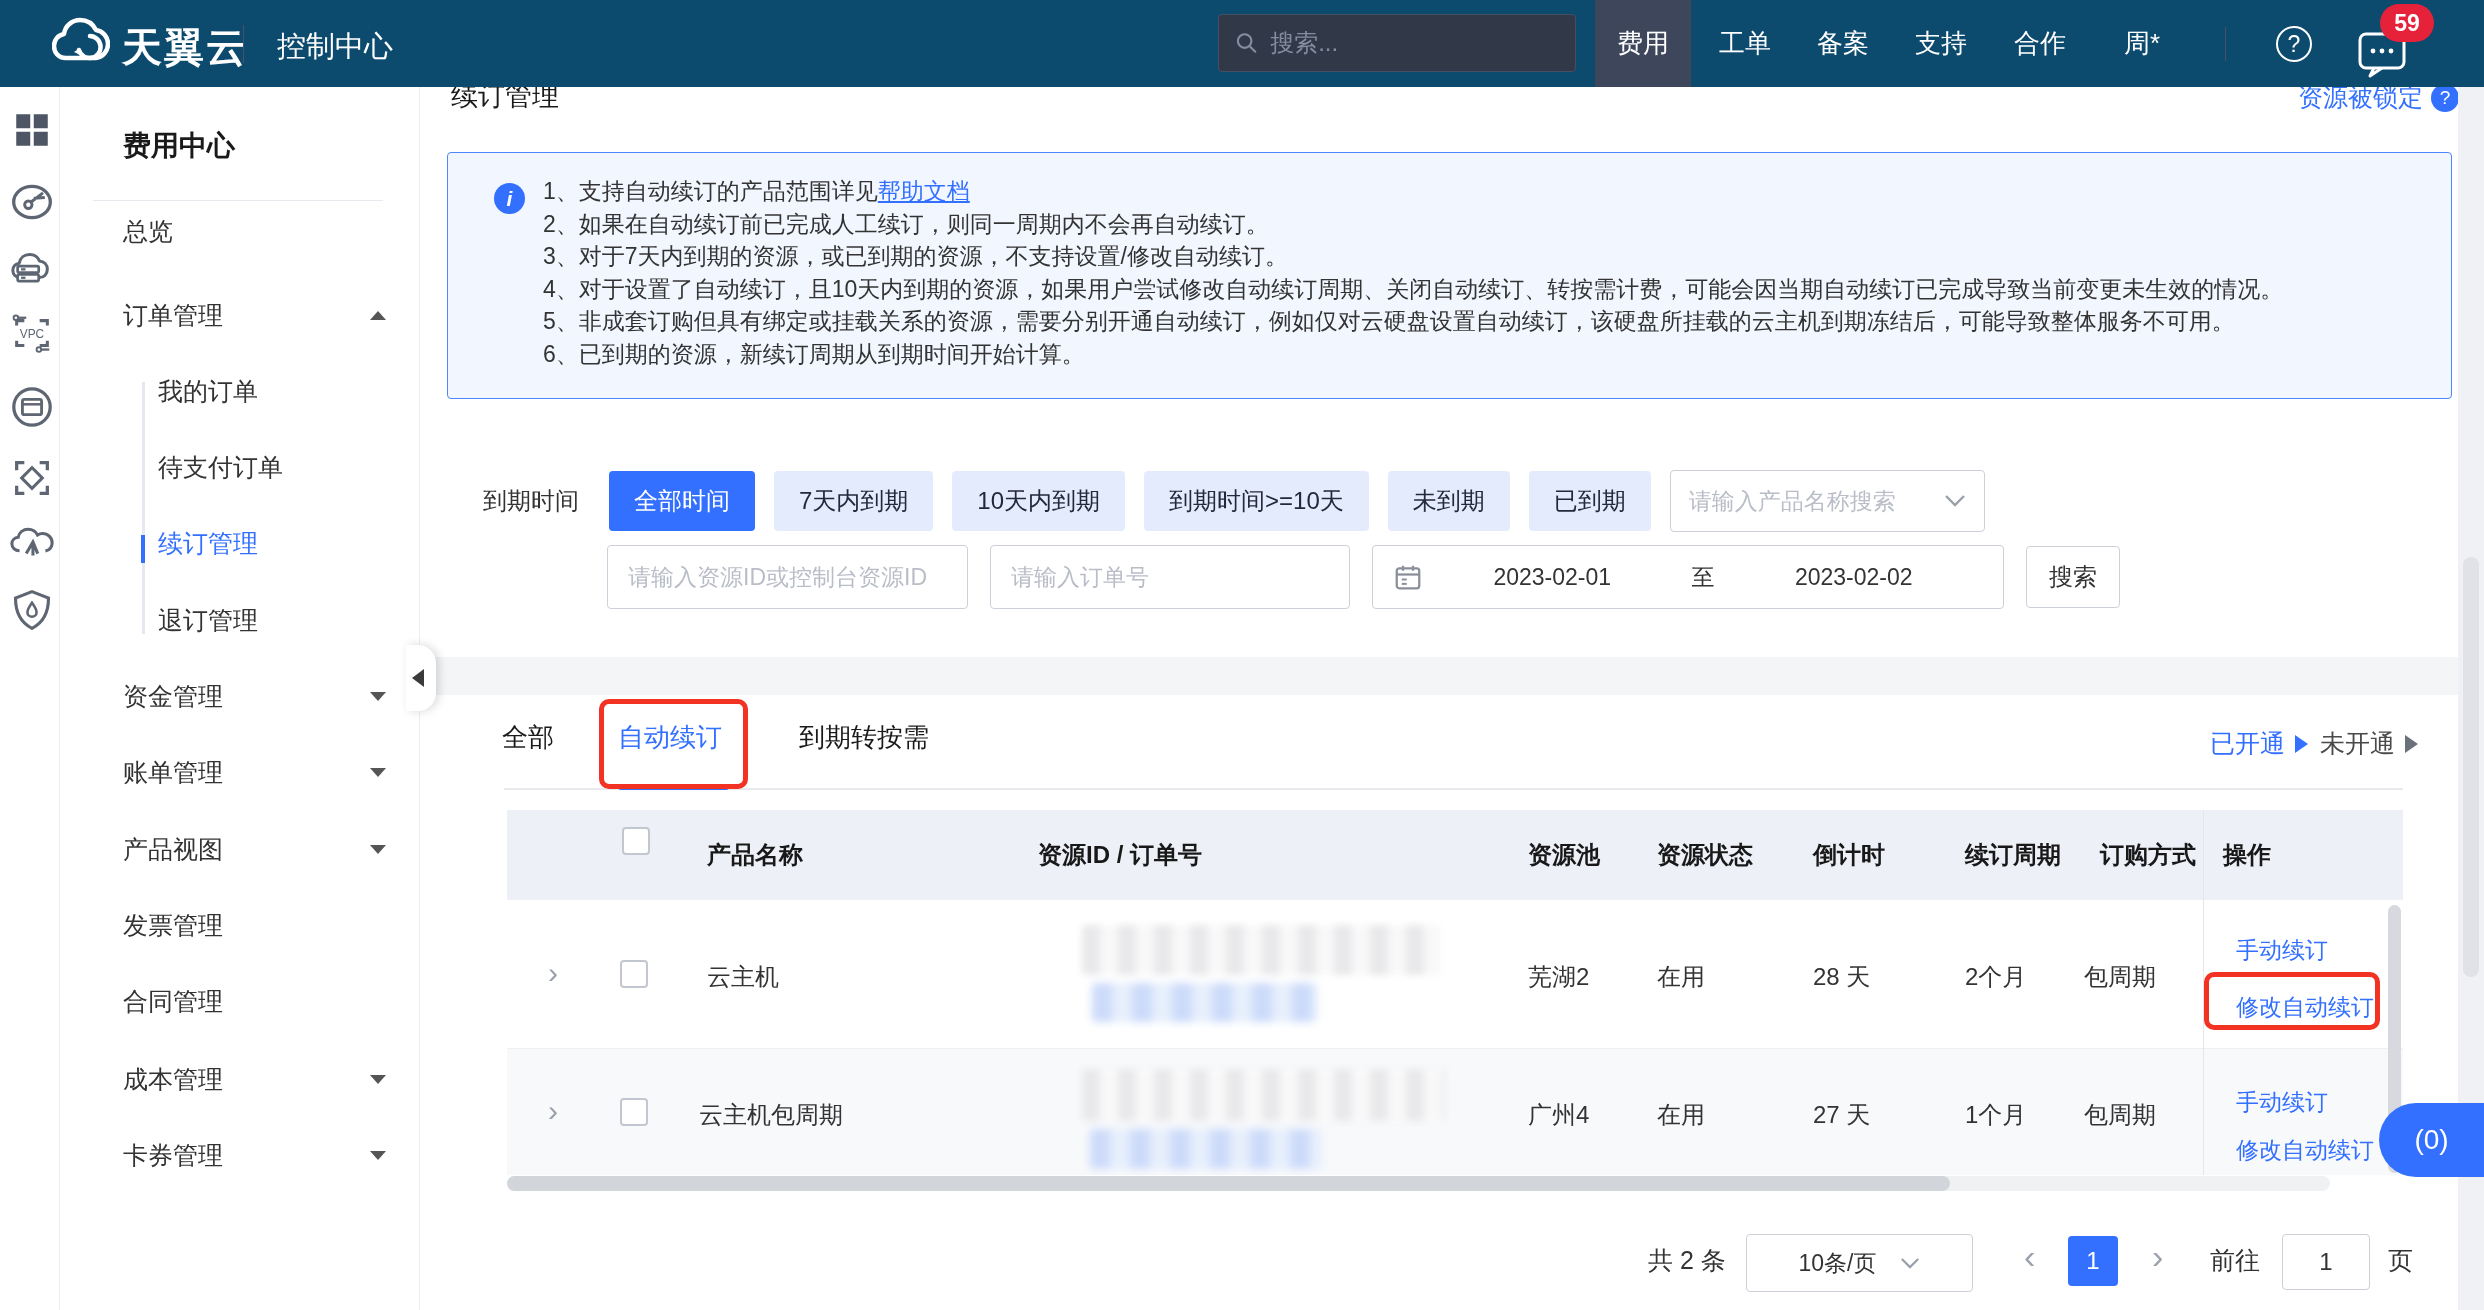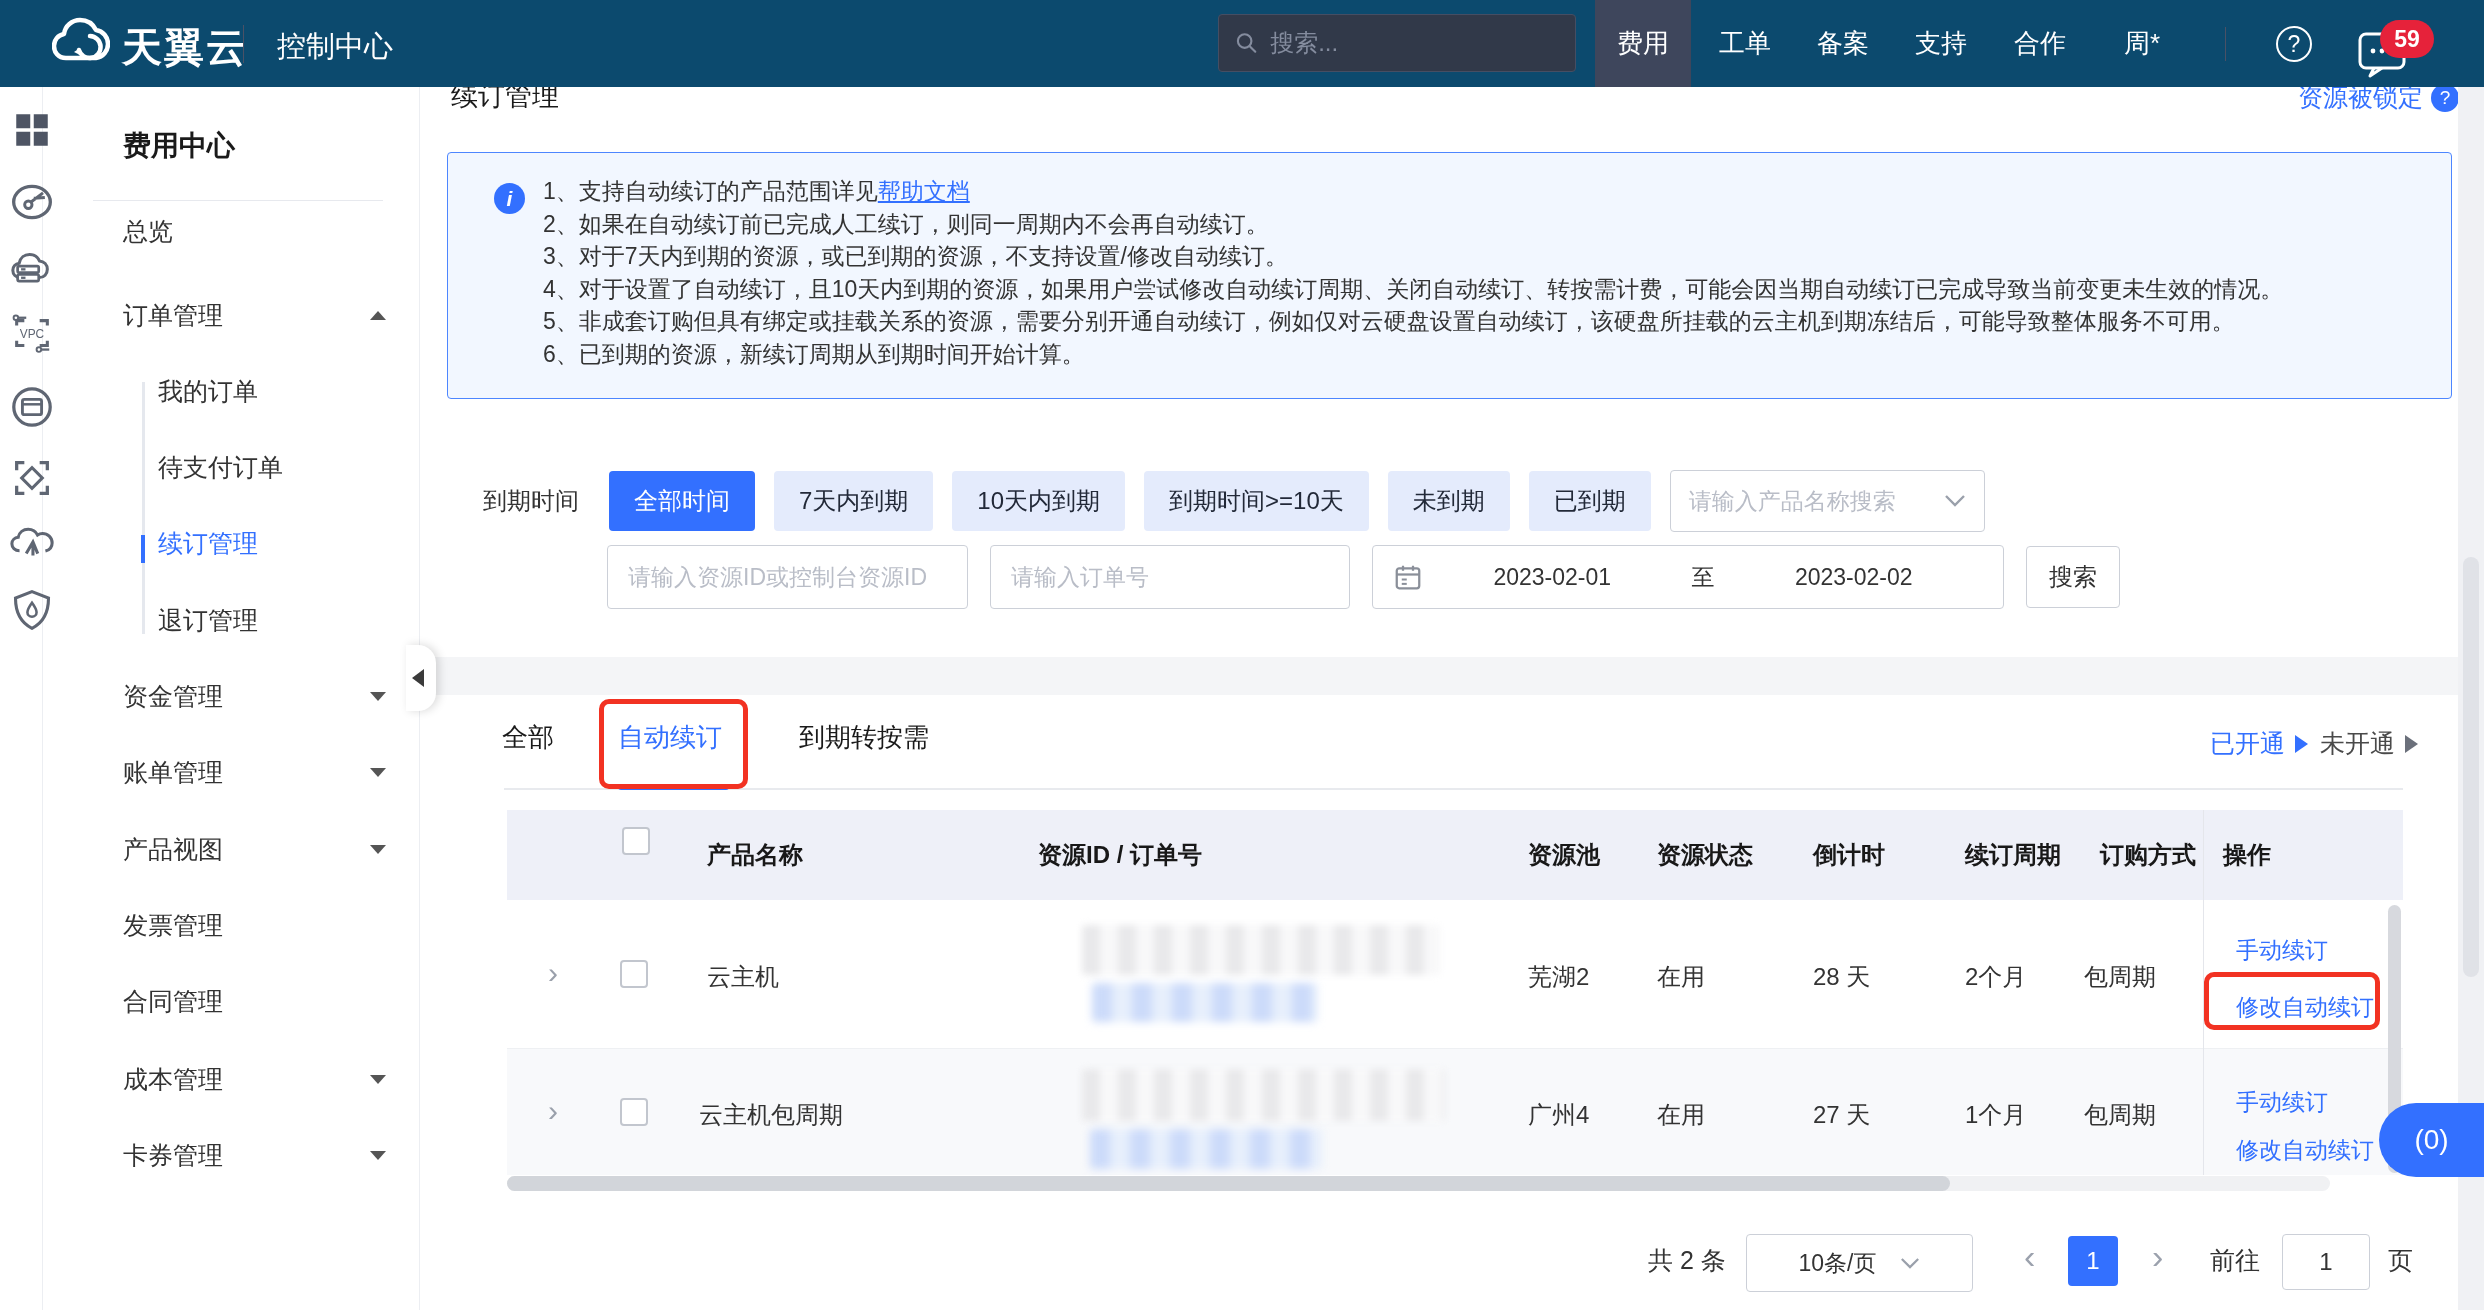--- a/index.html
+++ b/index.html
@@ -11,24 +11,24 @@
   .topbar .logo { position:absolute; left:52px; top:16px; }
   .brand { position:absolute; left:122px; top:20px; font-size:40px; font-weight:bold; color:#fff; letter-spacing:2px; }
   .tb-divider { position:absolute; top:25px; width:1px; height:38px; background:#4a5166; }
   .console-title { position:absolute; left:277px; top:27px; font-size:29px; color:#fff; }
   .tb-search { position:absolute; left:1218px; top:14px; width:358px; height:58px; background:#313949; border:1px solid #454e63; border-radius:4px; display:flex; align-items:center; padding:0 16px; }
   .tb-search input { background:transparent; border:none; outline:none; color:#c6ccd8; font-size:24px; width:100%; margin-left:12px; }
   .tb-search input::placeholder { color:#848c9e; }
   .tb-item { position:absolute; top:0; height:87px; width:96px; display:flex; align-items:center; justify-content:center; color:#fff; font-size:26px; cursor:pointer; }
   .tb-item.active { background:#3e465c; }
   .help-circle { position:absolute; left:2276px; top:26px; width:36px; height:36px; border:2px solid #fff; border-radius:50%; color:#fff; font-size:23px; display:flex; align-items:center; justify-content:center; }
-  .badge { position:absolute; left:2380px; top:4px; min-width:54px; height:38px; padding:0 10px; background:#e6223a; border-radius:19px; color:#fff; font-size:23px; font-weight:bold; display:flex; align-items:center; justify-content:center; z-index:55;margin-top:16px; }
-
-  
-  .rail { position:absolute; left:0; top:87px; width:43px; bottom:0; background:#fff; border-right:1px solid #eceef2; z-index:30; }
+  .badge { position:absolute; left:2380px; top:4px; min-width:54px; height:38px; padding:0 10px; background:#e6223a; border-radius:19px; color:#fff; font-size:23px; font-weight:bold; display:flex; align-items:center; justify-content:center; z-index:55; }
+
+  
+  .rail { position:absolute; left:0; top:87px; width:60px; bottom:0; background:#fff; border-right:1px solid #eceef2; z-index:30; }
   .rail .ricon { position:absolute; left:9px; width:46px; height:46px; display:flex; align-items:center; justify-content:center; }
 
   
   .sidebar { position:absolute; left:63px; top:87px; width:357px; bottom:0; background:#fff; border-right:1px solid #eceef2; z-index:30; }
   .sb-title { position:absolute; left:60px; top:40px; font-size:28px; font-weight:600; color:#1a1a1a; }
   .sb-divider { position:absolute; left:30px; top:113px; width:290px; height:1px; background:#e7e9ee; }
   .sb-item { position:absolute; left:0; width:100%; height:76px; display:flex; align-items:center; font-size:25px; color:#333; cursor:pointer; }
   .sb-item .lbl { margin-left:60px; }
   .sb-item.sub .lbl { margin-left:95px; }
   .sb-item.active { color:#3370ff; }

